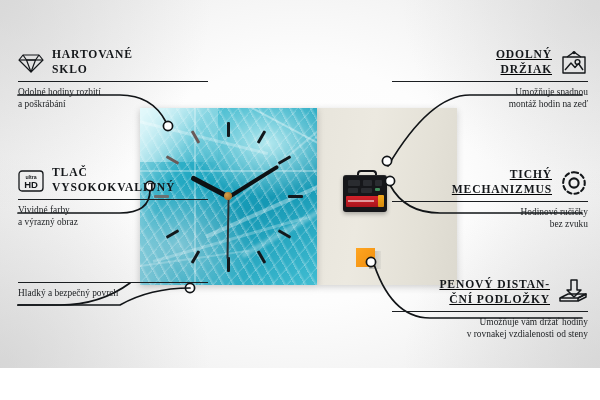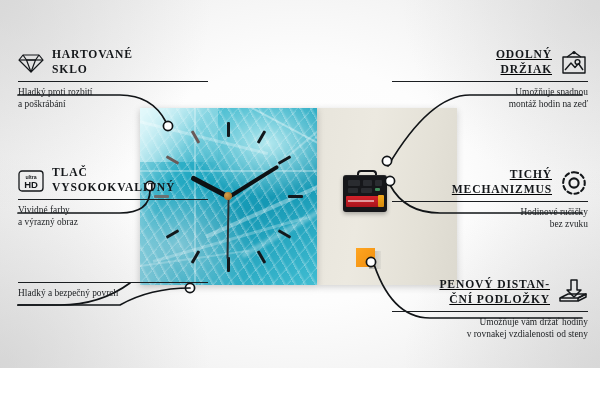--- a/index.html
+++ b/index.html
@@ -210,21 +210,21 @@
           <path d="M8.5,8 H17.5"></path>
         </g>
       </svg>
       <div class="ftitle">
         <div>HARTOVANÉ</div>
         <div>SKLO</div>
       </div>
     </div>
     <div class="rule"></div>
     <div class="fdesc">
-      <div>Hladký proti rozbití</div>
+      <div>Odolné hodiny rozbití</div>
       <div>a poškrábání</div>
     </div>
   </div>
 
   <div class="feat left" id="feat-print">
     <div class="head">
       <svg class="icon" width="26" height="24" viewBox="0 0 26 24">
         <rect x="1" y="2" width="24" height="20" rx="3" ry="3" fill="none" stroke="#14171a" stroke-width="1.3"></rect>
         <text x="13" y="10" font-family="Liberation Sans, sans-serif" font-size="5.2" font-weight="bold" fill="#14171a" text-anchor="middle">ultra</text>
         <text x="13" y="19" font-family="Liberation Sans, sans-serif" font-size="9.5" font-weight="bold" fill="#14171a" text-anchor="middle">HD</text>

